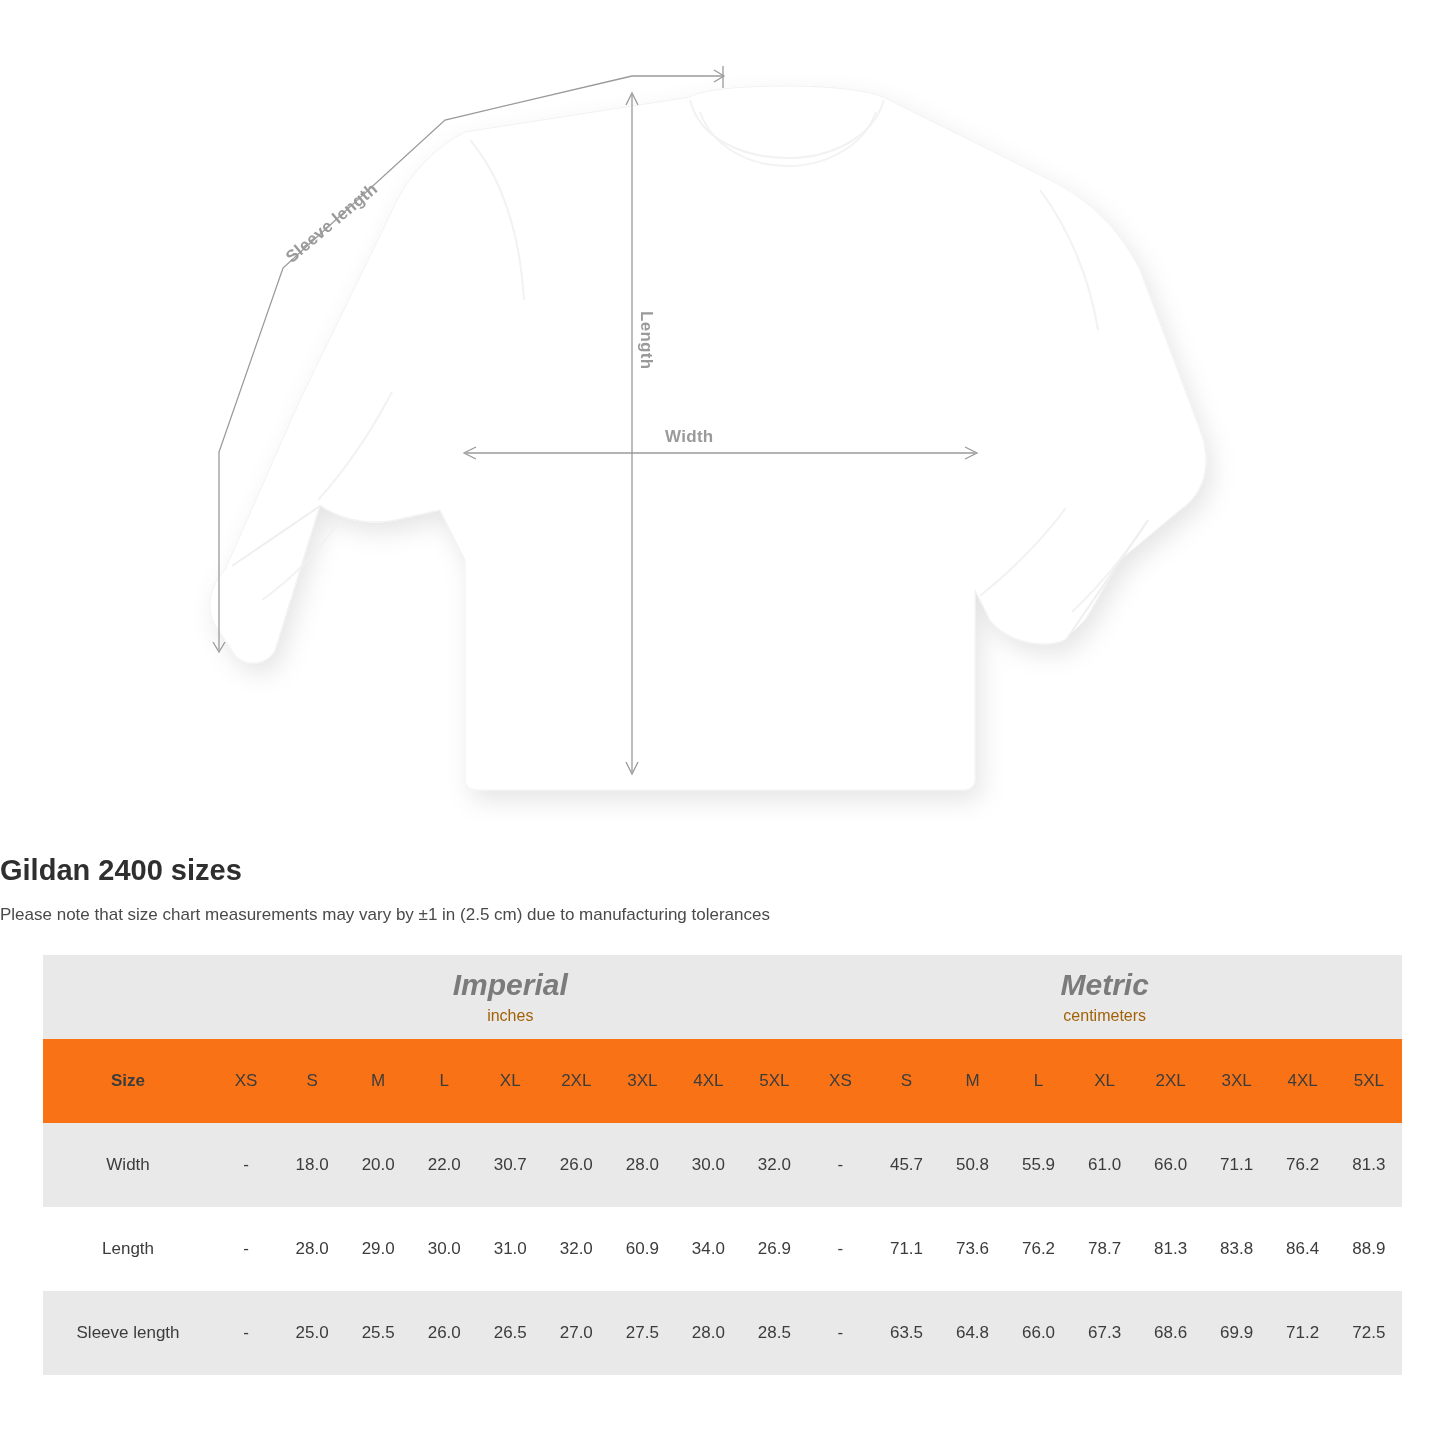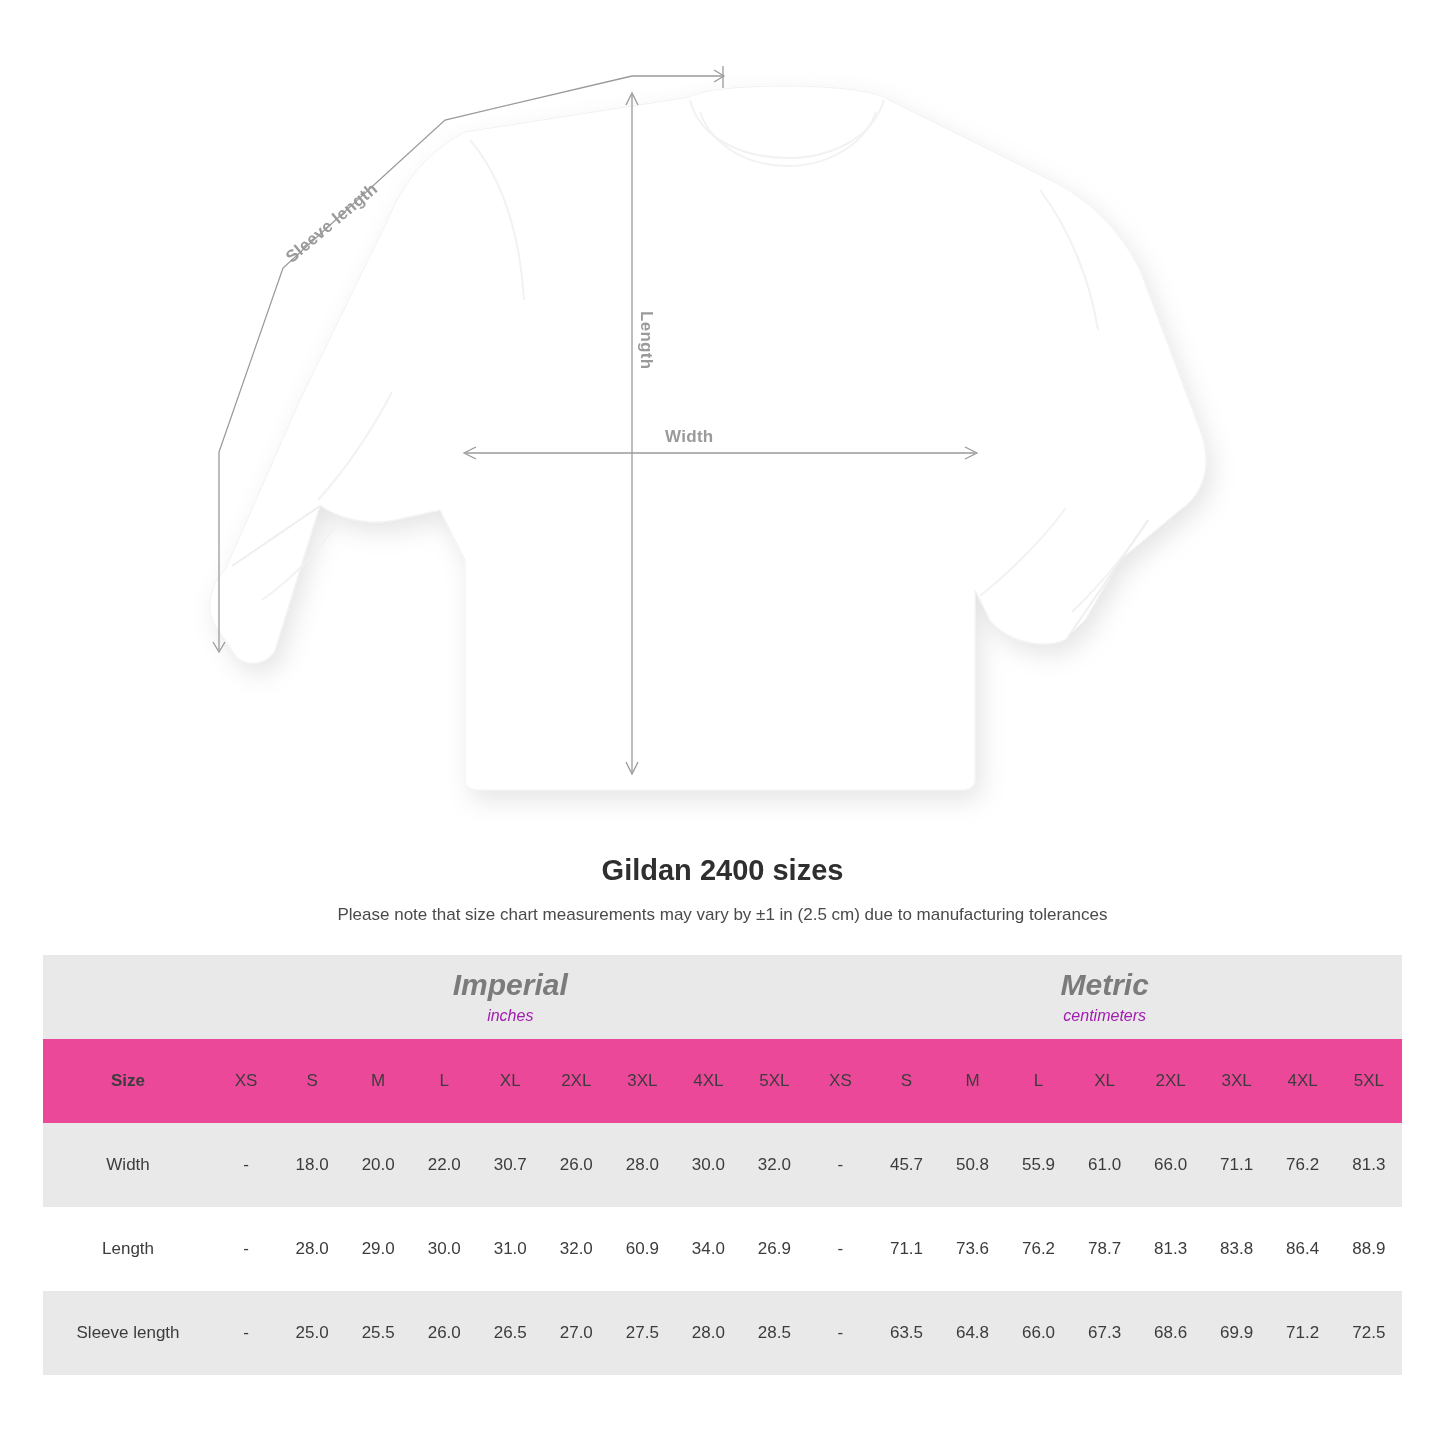--- a/index.html
+++ b/index.html
@@ -44,21 +44,20 @@
     transform: rotate(90deg);
     transform-origin: left top;
   }
   .dim-label.sleeve {
     transform: rotate(-40deg);
     transform-origin: left top;
   }
 
   
   .title-block {
-    text-align: center;
     margin-top: 24px;
   }
   .chart-title {
     font-size: 29px;
     font-weight: bold;
     color: #2f2f2f;
     margin: 0;
   }
   .chart-note {
     font-size: 17px;
@@ -91,26 +90,25 @@
   }
   .unit-title {
     font-size: 30px;
     font-style: italic;
     font-weight: bold;
     color: #7b7b7b;
     line-height: 1.25;
   }
   .unit-sub {
     font-size: 16px;
-    font-style: italic;
-    color: #a21caf;
+    color: #a16207;
     line-height: 1.5;
   }
   .hdr-row td {
-    background: #ec4899;
+    background: #f97316;
     font-weight: bold;
     font-size: 18px;
     color: #3c3c3c;
   }
   .hdr-row td.rowlabel {
     font-weight: bold;
   }
   .row-shade td {
     background: #e9e9e9;
   }

